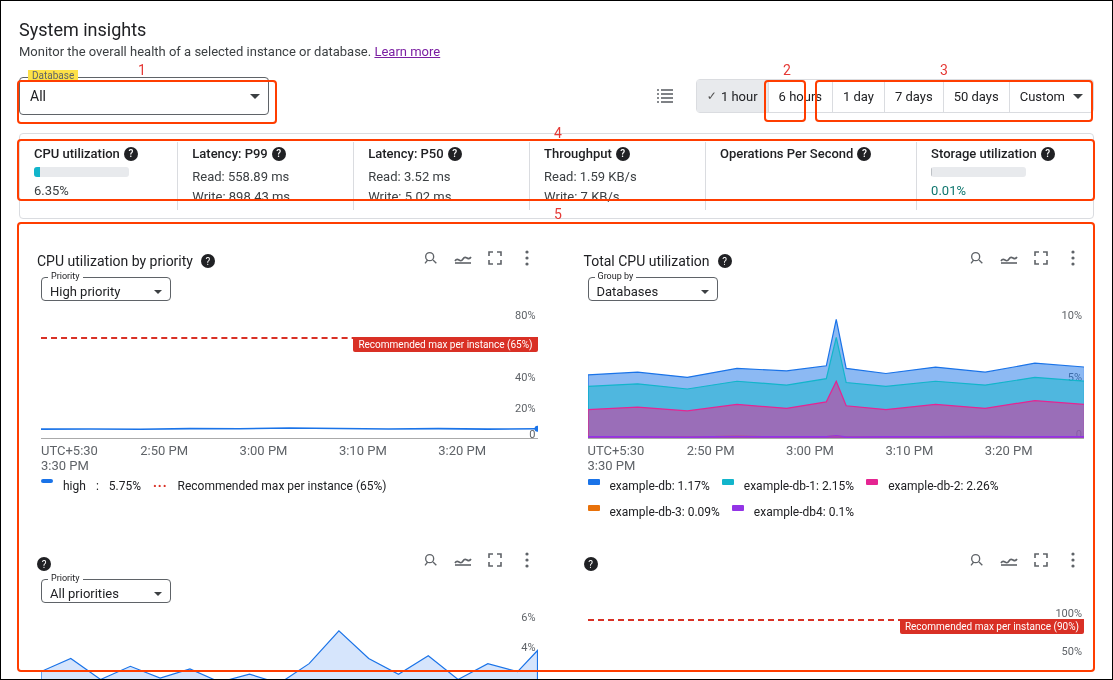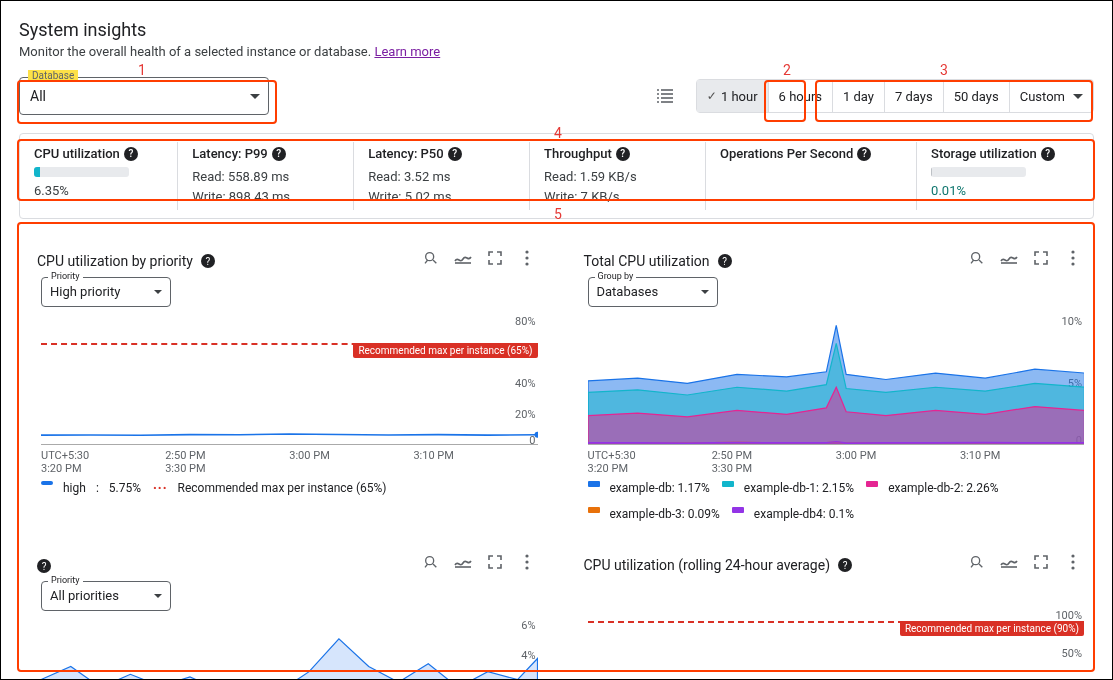--- a/index.html
+++ b/index.html
@@ -150,21 +150,21 @@
   .card-tools { display: flex; align-items: center; gap: 10px; color: #5f6368; }
   .tool {
     display: inline-flex; align-items: center; justify-content: center;
     width: 22px; height: 22px;
   }
   .mini-select {
     position: relative;
     border: 1px solid #5f6368;
     border-radius: 4px;
     padding: 6px 28px 6px 8px;
-    width: 130px; height: 30px;
+    width: 130px; height: 24px;
     font-size: 13px;
     margin-left: 12px;
   }
   .mini-chev {
     position: absolute; right: 8px; top: 12px;
     width: 0; height: 0;
     border-left: 4px solid transparent;
     border-right: 4px solid transparent;
     border-top: 4px solid #3c4043;
   }
@@ -180,22 +180,22 @@
     height: 130px;
     border-bottom: 1px solid #aaa;
     margin-left: 12px;
   }
   .ylabel {
     position: absolute; right: 2px;
     font-size: 11px; color: #5f6368;
   }
   .xaxis {
     display: grid;
-    grid-template-columns: repeat(4, 1fr);
-    font-size: 11px; color: #5f6368;
+    grid-template-columns: repeat(5, 1fr);
+    font-size: 13px; color: #5f6368;
     margin: 4px 0 6px 12px;
   }
   .legend-row {
     display: flex; flex-wrap: wrap; gap: 12px;
     font-size: 12px;
     margin-left: 12px;
     padding-bottom: 4px;
   }
   .legend-item { display: flex; gap: 10px; white-space: nowrap; }
   .swatch { width: 12px; height: 6px; border-radius: 1px; display: inline-flex; }
@@ -521,21 +521,20 @@
         <span class="ylabel" style="top:38%">4%</span>
         <svg class="chart" id="svg-op" viewBox="0 0 500 80" preserveAspectRatio="none">
             <polygon points="0,80 0,61.333333333333336 30,48 60,69.33333333333333 90,56 120,68 150,58.66666666666667 180,72 210,64 240,73.33333333333333 270,53.333333333333336 300,20 330,48 360,64 390,45.33333333333333 420,69.33333333333333 450,53.333333333333336 480,61.333333333333336 500,40 500,80" fill="#aecbfa" fill-opacity="0.5" stroke="#1a73e8" stroke-width="1.2"></polygon>
           </svg>
       </div>
     </div>
 
     <div class="card lower-card">
       <div class="card-head">
         <div class="card-title">
-          <span>CPU utilization (rolling 24-hour average)</span>
           <span class="q">?</span>
         </div>
         <div class="card-tools" id="tools-4">
             <span class="tool">
               <svg width="16" height="16" viewBox="0 0 24 24" fill="none" stroke="#5f6368" stroke-width="2">
                 <circle cx="10" cy="10" r="6"></circle>
                 <path d="M20 20l-5-5"></path>
                 <path d="M3 20l4-5"></path>
               </svg>
             </span>

